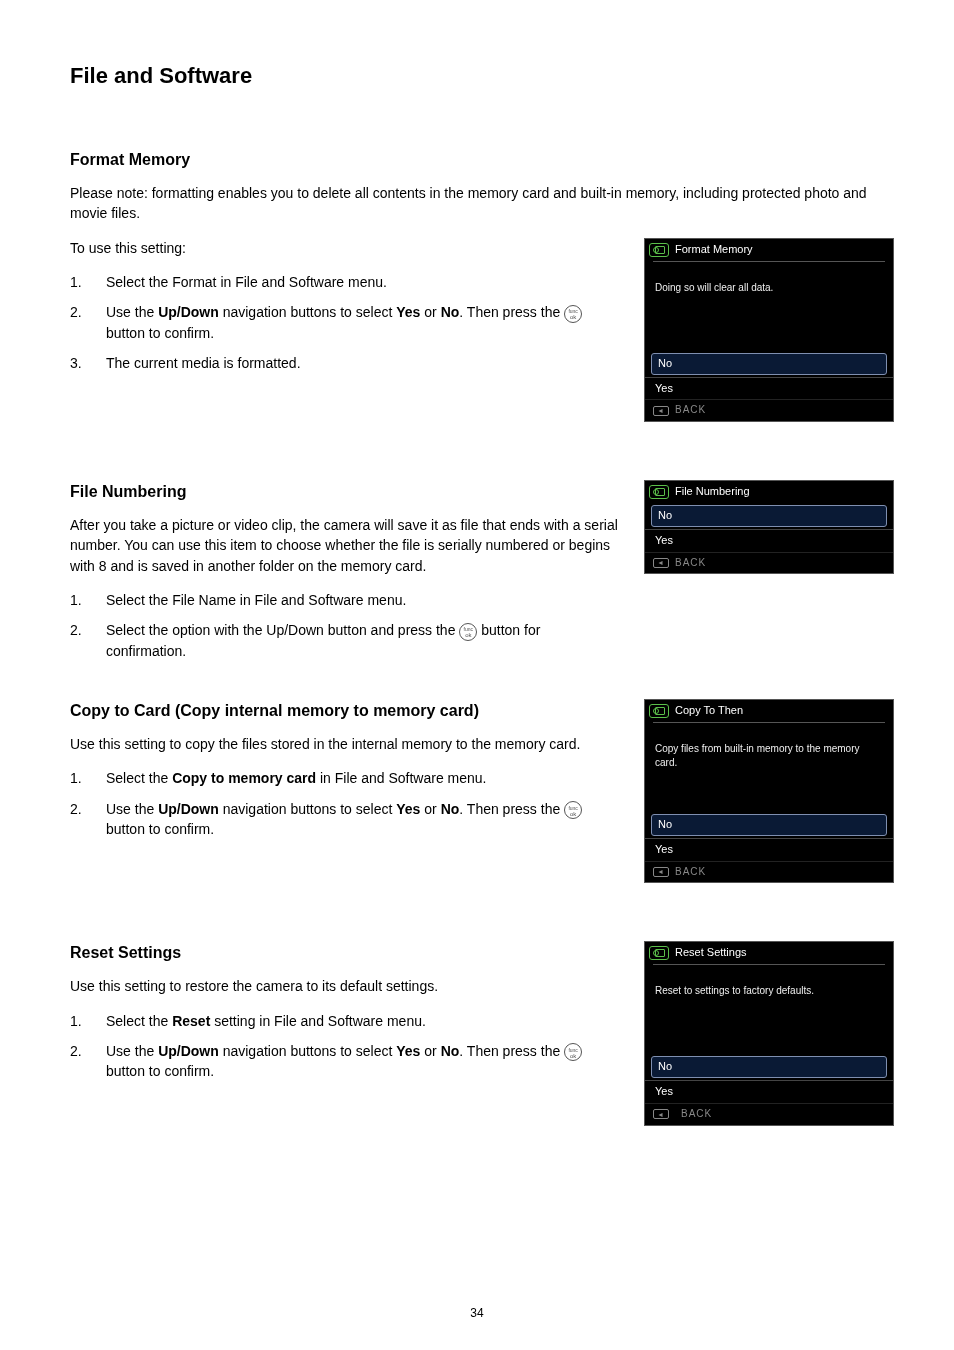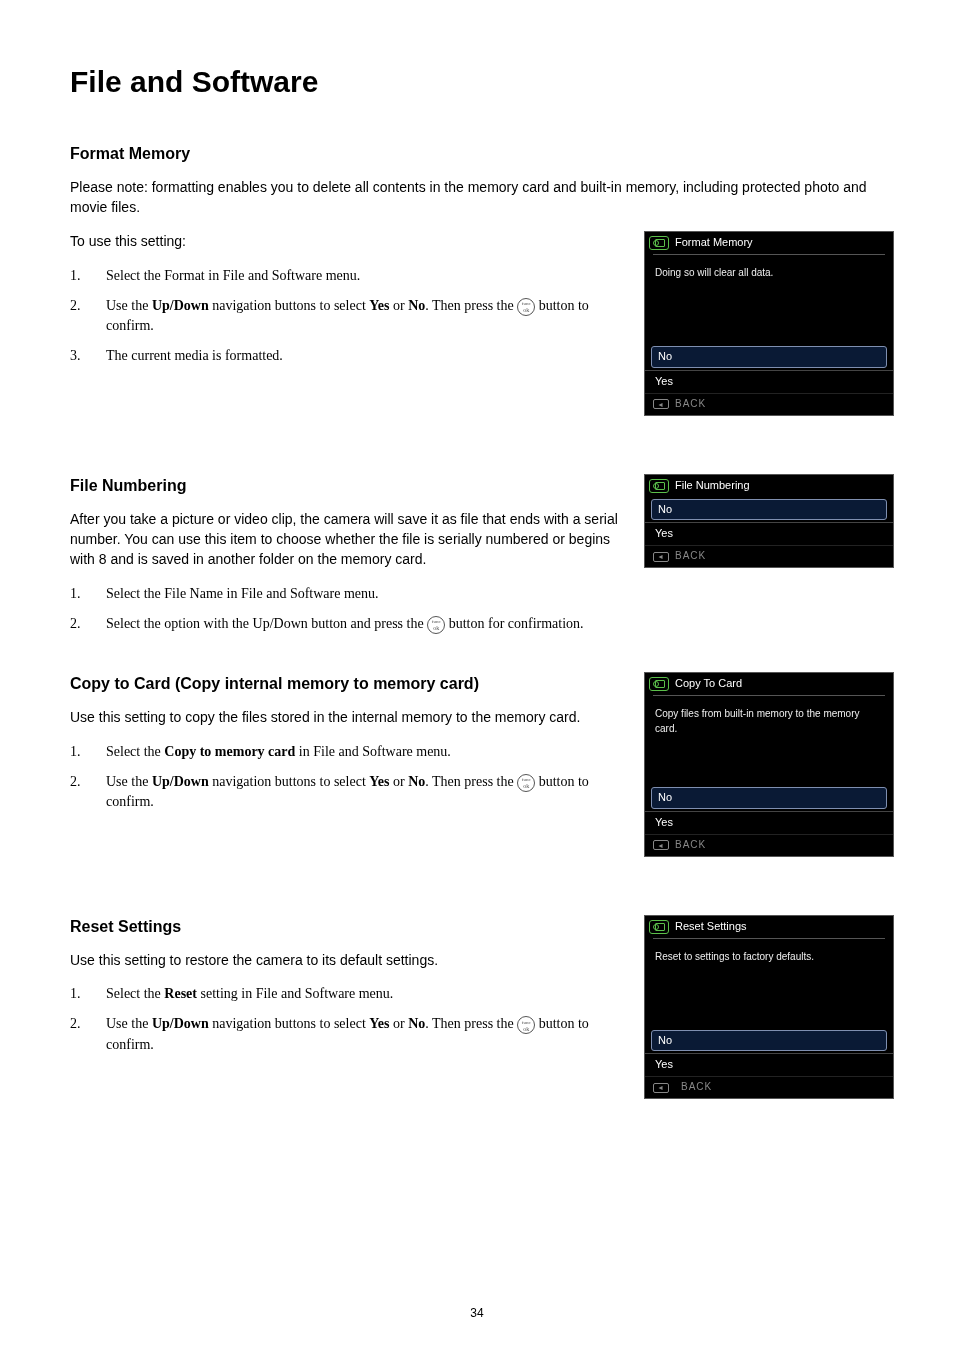--- a/index.html
+++ b/index.html
@@ -8,23 +8,23 @@
     background: #fff;
     color: #000;
     width: 954px;
     height: 1350px;
     position: relative;
     padding: 60px 60px 40px 70px;
     font-size: 14px;
     line-height: 1.45;
   }
   .main-title {
-    font-size: 30px;
+    font-size: 22px;
     font-weight: bold;
-    margin-bottom: 38px;
+    margin-bottom: 56px;
   }
   .section-title {
     font-size: 16px;
     font-weight: bold;
     margin-bottom: 12px;
   }
   .intro-text {
     margin-bottom: 14px;
   }
   .cols {
@@ -43,21 +43,20 @@
   ol {
     list-style: none;
     counter-reset: step;
     margin-left: 0;
   }
   ol li {
     counter-increment: step;
     position: relative;
     padding-left: 36px;
     margin-bottom: 10px;
-    font-family: Liberation Serif, serif;
   }
   ol li::before {
     content: counter(step) ".";
     position: absolute;
     left: 0;
   }
   .func-ok {
     display: inline-flex;
     align-items: center;
     justify-content: center;
@@ -112,21 +111,21 @@
     content:"";
     position:absolute;
     left:3px; top:3px;
     width:4px; height:4px;
     border-radius:50%;
     border:1px solid #5bbf4a;
   }
   .panel-head-title { color: #fff; font-size: 11px; }
   .panel-desc-area {
     height: 90px;
-    padding: 12px 10px;
+    padding: 20px 10px;
     font-size: 10px;
     color: #eee;
     position: relative;
     background: #000;
   }
   .panel-desc-area::before {
     content:"";
     position:absolute;
     left:8px; right:8px; top:0;
     height:1px; background:#555;
@@ -266,21 +265,21 @@
               <span class="lbl-bot">ok</span>
             </span><span> button to confirm.</span>
         </li>
       </ol>
     </div>
     <div class="right">
       <div class="panel-wrap">
         <div class="panel">
           <div class="panel-head">
               <span class="panel-head-icon"></span>
-              <span class="panel-head-title">Copy To Card</span>
+              <span class="panel-head-title">Copy To Then</span>
             </div>
           <div class="panel-desc-area">Copy files from built-in memory to the memory card.</div>
           <div class="panel-opt selected">No</div>
           <div class="panel-opt">Yes</div>
           <div class="panel-foot">
               <span class="panel-foot-icon">◂</span>
               <span>BACK</span>
             </div>
         </div>
       </div>

